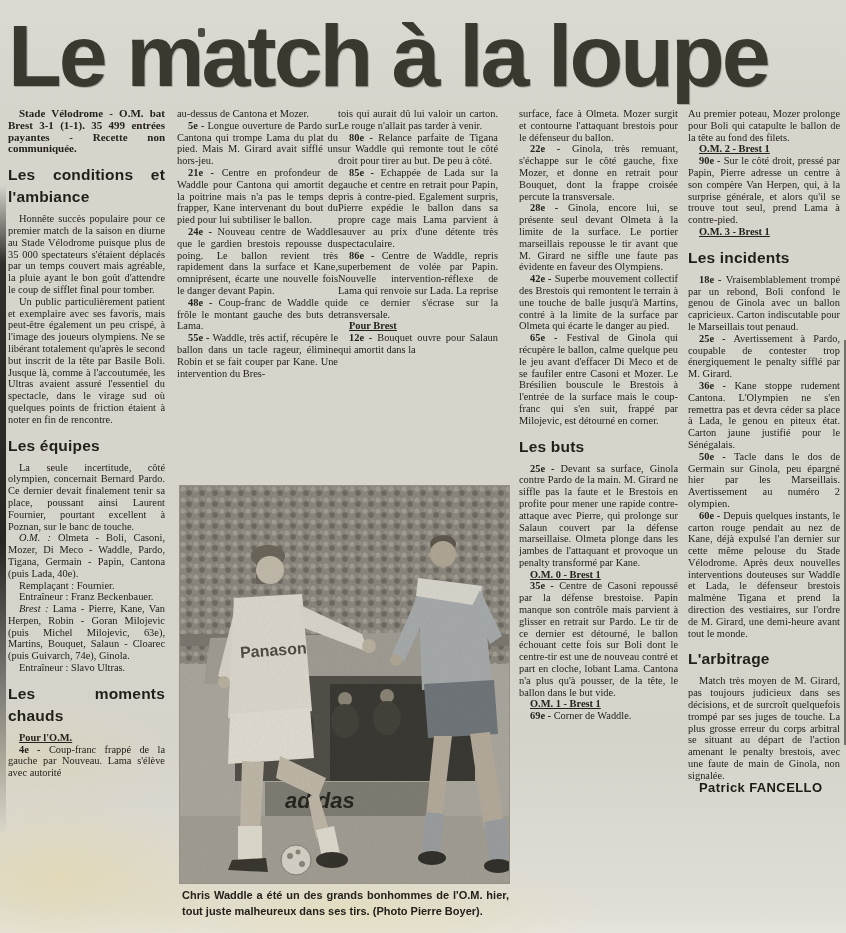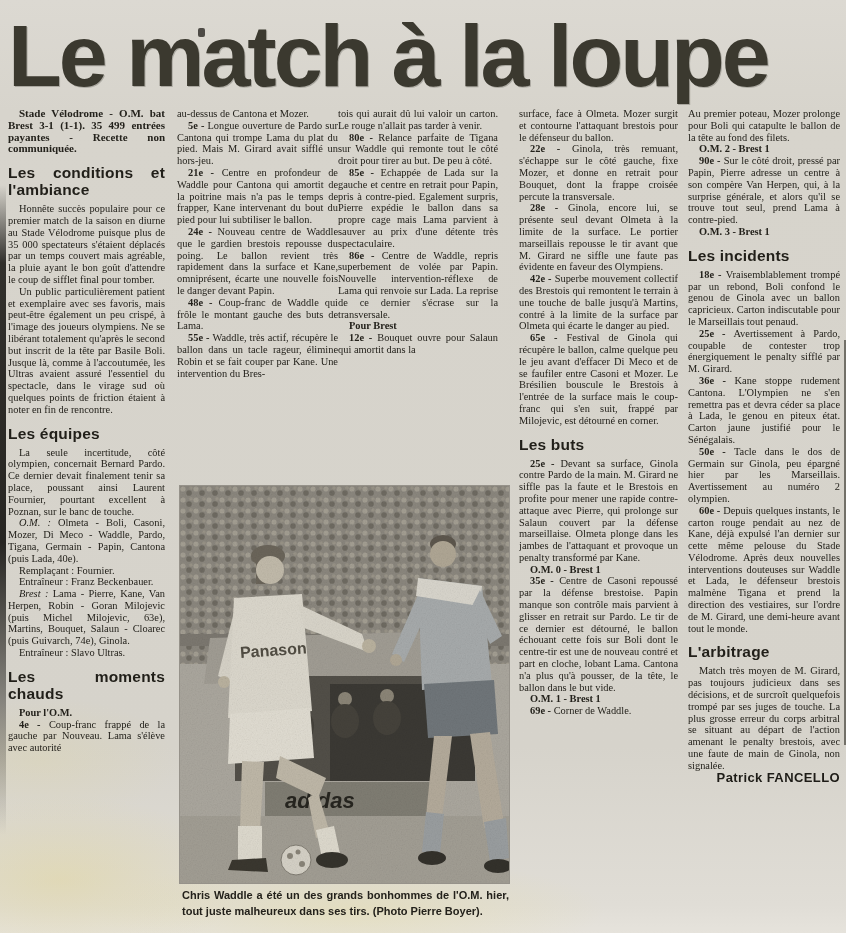--- a/index.html
+++ b/index.html
@@ -19,30 +19,30 @@
     white-space:nowrap;text-shadow:1px 1px 0 rgba(40,38,30,.25);
   }
   .col{
     position:absolute;top:108px;font-size:10.4px;line-height:11.8px;
     text-align:justify;overflow:hidden;
   }
   .col p{margin:0;text-indent:11px;}
   .col p.cont{text-indent:0;}
   .lead{font-weight:bold;font-size:11px;}
   .mk{font-weight:bold;}
-  .sub{font-weight:bold;}
+  .sub{font-weight:bold;text-decoration:underline;}
   .team{font-style:italic;font-weight:normal;}
   h2.sec{
     font-family:"Liberation Sans", sans-serif;font-weight:bold;
-    font-size:15.5px;line-height:17px;letter-spacing:.2px;color:#211f19;
+    font-size:15.5px;line-height:22px;letter-spacing:.2px;color:#211f19;
     margin:9px 0 5px;
   }
   .byline{
     font-family:"Liberation Sans", sans-serif;font-weight:bold;
-    font-size:13px;letter-spacing:.4px;text-align:right;margin-top:12px;
+    font-size:13px;letter-spacing:.4px;text-align:left;margin-top:12px;
     text-indent:0;color:#1e1c17;
   }
   .photo{
     position:absolute;left:180px;top:486px;width:329px;height:397px;
     outline:1px solid #96928a;background:#aba79e;
   }
   .caption{
     position:absolute;left:182px;top:887px;width:327px;
     font-family:"Liberation Sans", sans-serif;font-weight:bold;
     font-size:11px;line-height:16px;color:#23211b;text-align:justify;

